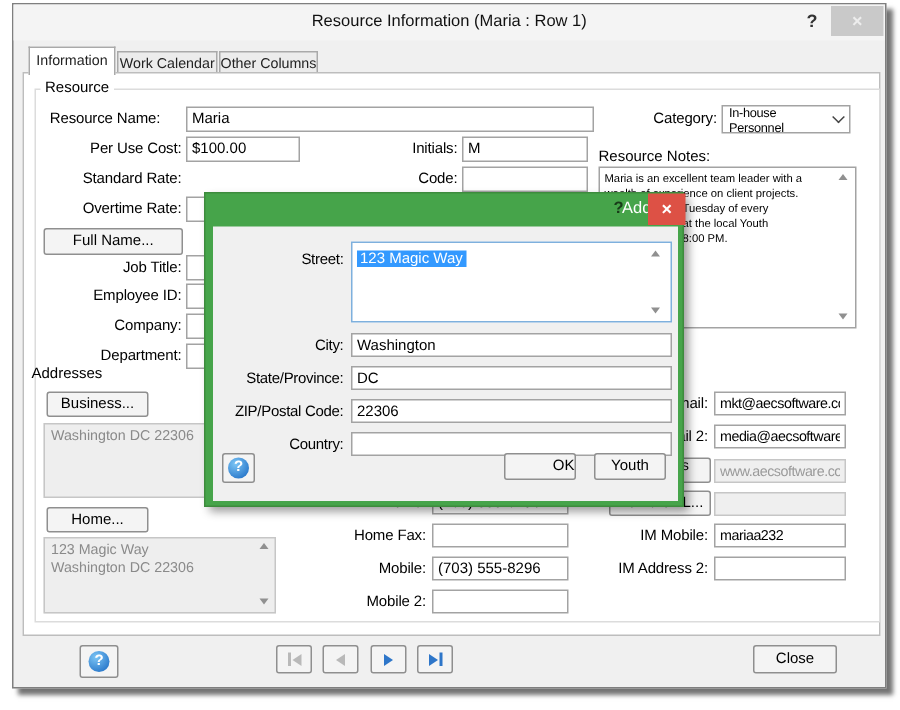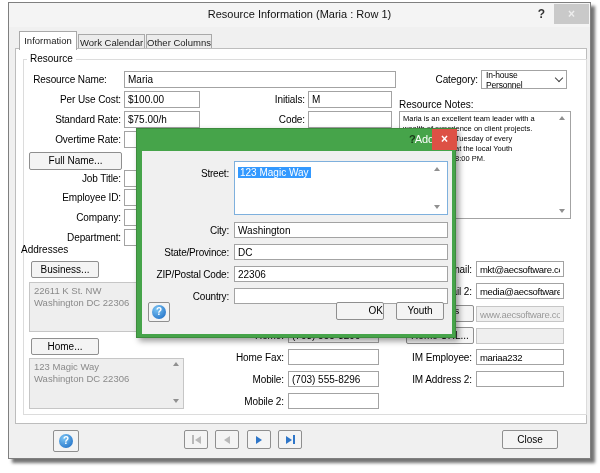--- a/index.html
+++ b/index.html
@@ -103,21 +103,20 @@
       <span class="chev"></span>
     </div>
 
     <span class="lbl" style="left:10px;top:91px;width:102px;">Per Use Cost:</span>
     <input class="inp" style="left: 115px; top: 88px; width: 76px; height: 17px;" value="$100.00">
     <span class="lbl" style="left:230px;top:91px;width:66px;">Initials:</span>
     <input class="inp" style="left: 299px; top: 88px; width: 84px; height: 17px;" value="M">
     <span class="llbl" style="left:390px;top:96px;">Resource Notes:</span>
 
     <span class="lbl" style="left:10px;top:111px;width:102px;">Standard Rate:</span>
-    <input class="inp" style="left: 115px; top: 108px; width: 76px; height: 17px;" value="$75.00/h">
     <span class="lbl" style="left:230px;top:111px;width:66px;">Code:</span>
     <input class="inp" style="left: 299px; top: 108px; width: 84px; height: 17px;" value="">
 
     <div class="notesbox" style="left:390px;top:108px;width:172px;height:108px;">
       <div class="nl" style="padding-top:2px;">Maria is an excellent team leader with a</div>
       <div class="nl">wealth of experience on client projects.</div>
       <div class="nl indent">Tuesday of every</div>
       <div class="nl indent">at the local Youth</div>
       <div class="nl indent">8:00 PM.</div>
     </div>
@@ -134,21 +133,20 @@
     <span class="lbl" style="left:10px;top:189px;width:102px;">Employee ID:</span>
     <input class="inp" style="left: 115px; top: 186px; width: 76px; height: 17px;">
     <span class="lbl" style="left:10px;top:209px;width:102px;">Company:</span>
     <input class="inp" style="left: 115px; top: 206px; width: 76px; height: 17px;">
     <span class="lbl" style="left:10px;top:229px;width:102px;">Department:</span>
     <input class="inp" style="left: 115px; top: 226px; width: 76px; height: 17px;">
 
     <span class="llbl" style="left:12px;top:241px;">Addresses</span>
     <button class="btn" style="left:22px;top:258px;width:68px;height:17px;">Business...</button>
     <div class="addrbox" style="left:20px;top:279px;width:155px;height:50px;">
-      <div>22611 K St. NW</div>
       <div>Washington DC 22306</div>
     </div>
     <button class="btn" style="left:22px;top:335px;width:68px;height:17px;">Home...</button>
     <div class="addrbox" style="left:20px;top:355px;width:155px;height:51px;">
       <div>123 Magic Way</div>
       <div>Washington DC 22306</div>
     </div>
     <span class="sa up" style="left:164px;top:359px;"></span>
     <span class="sa down" style="left:164px;top:396px;"></span>
 
@@ -160,21 +158,21 @@
     <button class="btn" style="left:397px;top:302px;width:68px;height:17px;font-size:9.5px;">Business URL...</button>
     <input class="inp sm dis" style="left: 467px; top: 303px; width: 88px; height: 16px;" value="www.aecsoftware.com">
 
     <span class="lbl" style="left:175px;top:327px;width:100px;">Home:</span>
     <input class="inp" style="left: 279px; top: 324px; width: 91px; height: 16px;" value="(703) 555-8296">
     <button class="btn" style="left:397px;top:324px;width:68px;height:17px;">Home URL...</button>
     <input class="inp sm dis" style="left: 467px; top: 325px; width: 88px; height: 16px;" value="">
 
     <span class="lbl" style="left:175px;top:349px;width:100px;">Home Fax:</span>
     <input class="inp" style="left: 279px; top: 346px; width: 91px; height: 16px;" value="">
-    <span class="lbl" style="left:383px;top:349px;width:80px;">IM Employee:</span>
+    <span class="lbl" style="left:383px;top:349px;width:80px;">IM Mobile:</span>
     <input class="inp sm" style="left: 467px; top: 346px; width: 88px; height: 16px;" value="mariaa232">
 
     <span class="lbl" style="left:175px;top:371px;width:100px;">Mobile:</span>
     <input class="inp" style="left: 279px; top: 368px; width: 91px; height: 16px;" value="(703) 555-8296">
     <span class="lbl" style="left:383px;top:371px;width:80px;">IM Address 2:</span>
     <input class="inp sm" style="left: 467px; top: 368px; width: 88px; height: 16px;" value="">
 
     <span class="lbl" style="left:175px;top:393px;width:100px;">Mobile 2:</span>
     <input class="inp" style="left: 279px; top: 390px; width: 91px; height: 16px;" value="">
 

